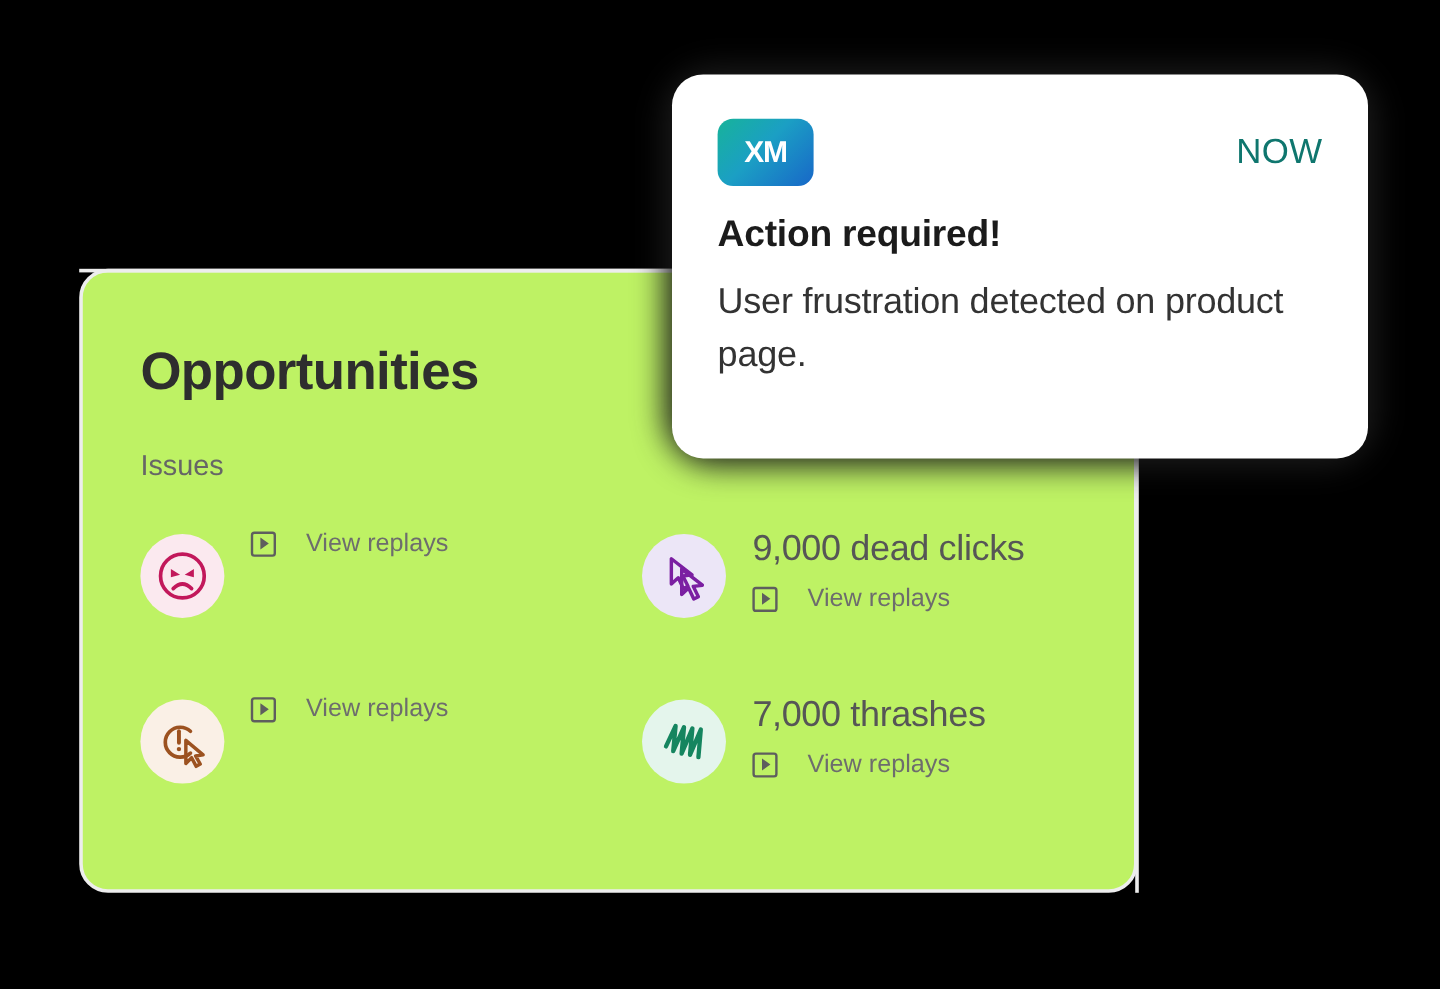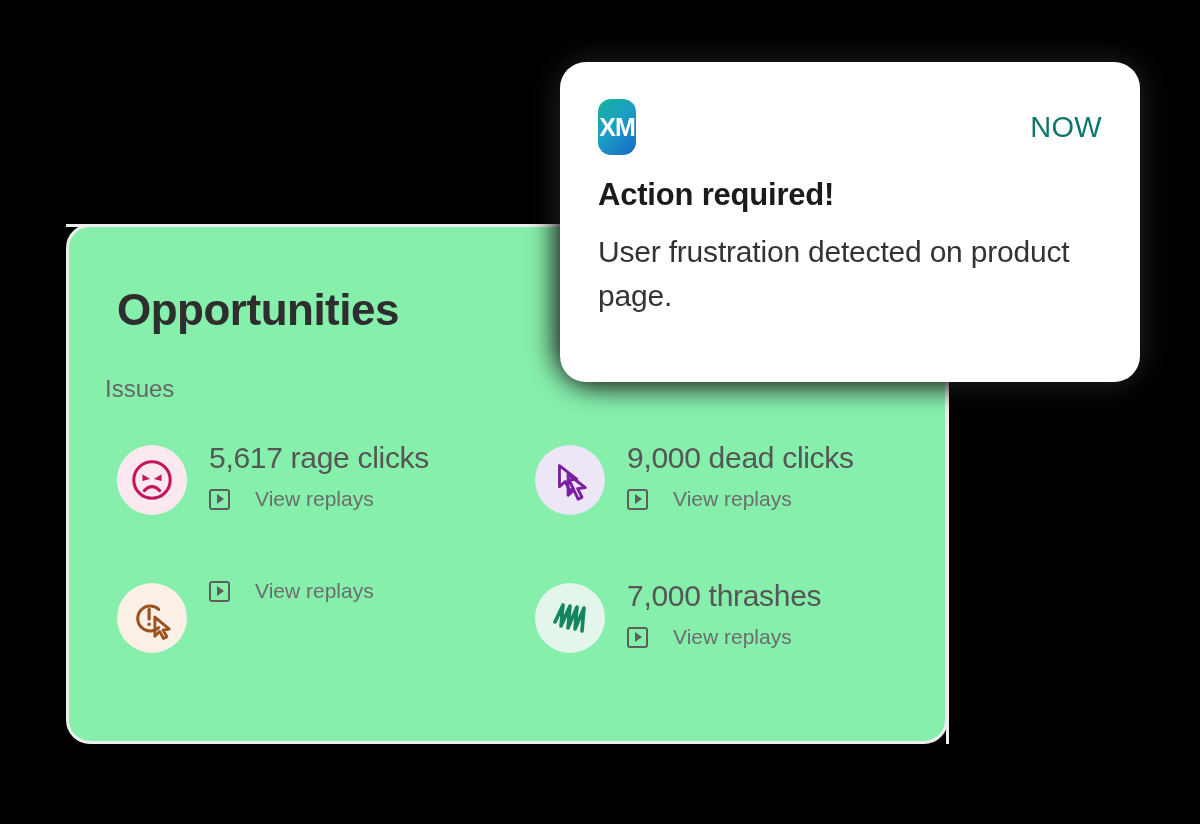--- a/index.html
+++ b/index.html
@@ -24,34 +24,34 @@
     left:946px; top:352px; width:3px; height:392px;
   }
 
   
   #opportunities-card {
     position:absolute;
     left:66px; top:224px;
     width:882px; height:520px;
     border:3px solid #ededed;
     border-radius:24px;
-    background:#86efac;
+    background:#bef264;
     z-index:1;
   }
   #card-title {
     position:absolute;
     left:48px; top:58px;
     font-size:44px;
     font-weight:bold;
     color:#2e2e2e;
     letter-spacing:-0.5px;
   }
   #card-subtitle {
     position:absolute;
-    left:36px; top:148px;
+    left:48px; top:148px;
     font-size:24px;
     font-weight:400;
     color:#666;
   }
 
   
   #issues-grid {
     position:absolute;
     left:48px; top:212px;
     width:790px;
@@ -120,21 +120,21 @@
     background:#fff;
     border-radius:26px;
   }
   #notification-header {
     position:absolute;
     left:38px; right:38px; top:38px;
     height:54px;
     display:flex; align-items:center; justify-content:space-between;
   }
   #xm-logo {
-    width:38px; height:56px;
+    width:80px; height:56px;
     border-radius:13px;
     background:linear-gradient(135deg,#17b39a 0%,#1b9fc4 45%,#1867c8 100%);
     display:flex; align-items:center; justify-content:center;
   }
   #xm-logo-text {
     color:#fff;
     font-size:25px;
     font-weight:bold;
     letter-spacing:-1px;
   }
@@ -181,21 +181,20 @@
       <div class="issue-item">
         <div class="issue-icon" style="background:#fbe9ef;">
           <svg width="46" height="46" viewBox="0 0 48 48" aria-hidden="true">
             <circle cx="24" cy="24" r="19" fill="none" stroke="#c2185b" stroke-width="3.2"></circle>
             <path d="M14 18 L22 23 L14 25 Z" fill="#c2185b"></path>
             <path d="M34 18 L26 23 L34 25 Z" fill="#c2185b"></path>
             <path d="M16 35 Q24 27 32 35" fill="none" stroke="#c2185b" stroke-width="3.2" stroke-linecap="round"></path>
           </svg>
         </div>
         <div class="issue-body">
-          <div class="issue-count">5,617 rage clicks</div>
           <div class="issue-link">
             <span class="play-box">
                 <span class="play-tri"></span>
               </span>
             <span>View replays</span>
           </div>
         </div>
       </div>
 
       <div class="issue-item">

